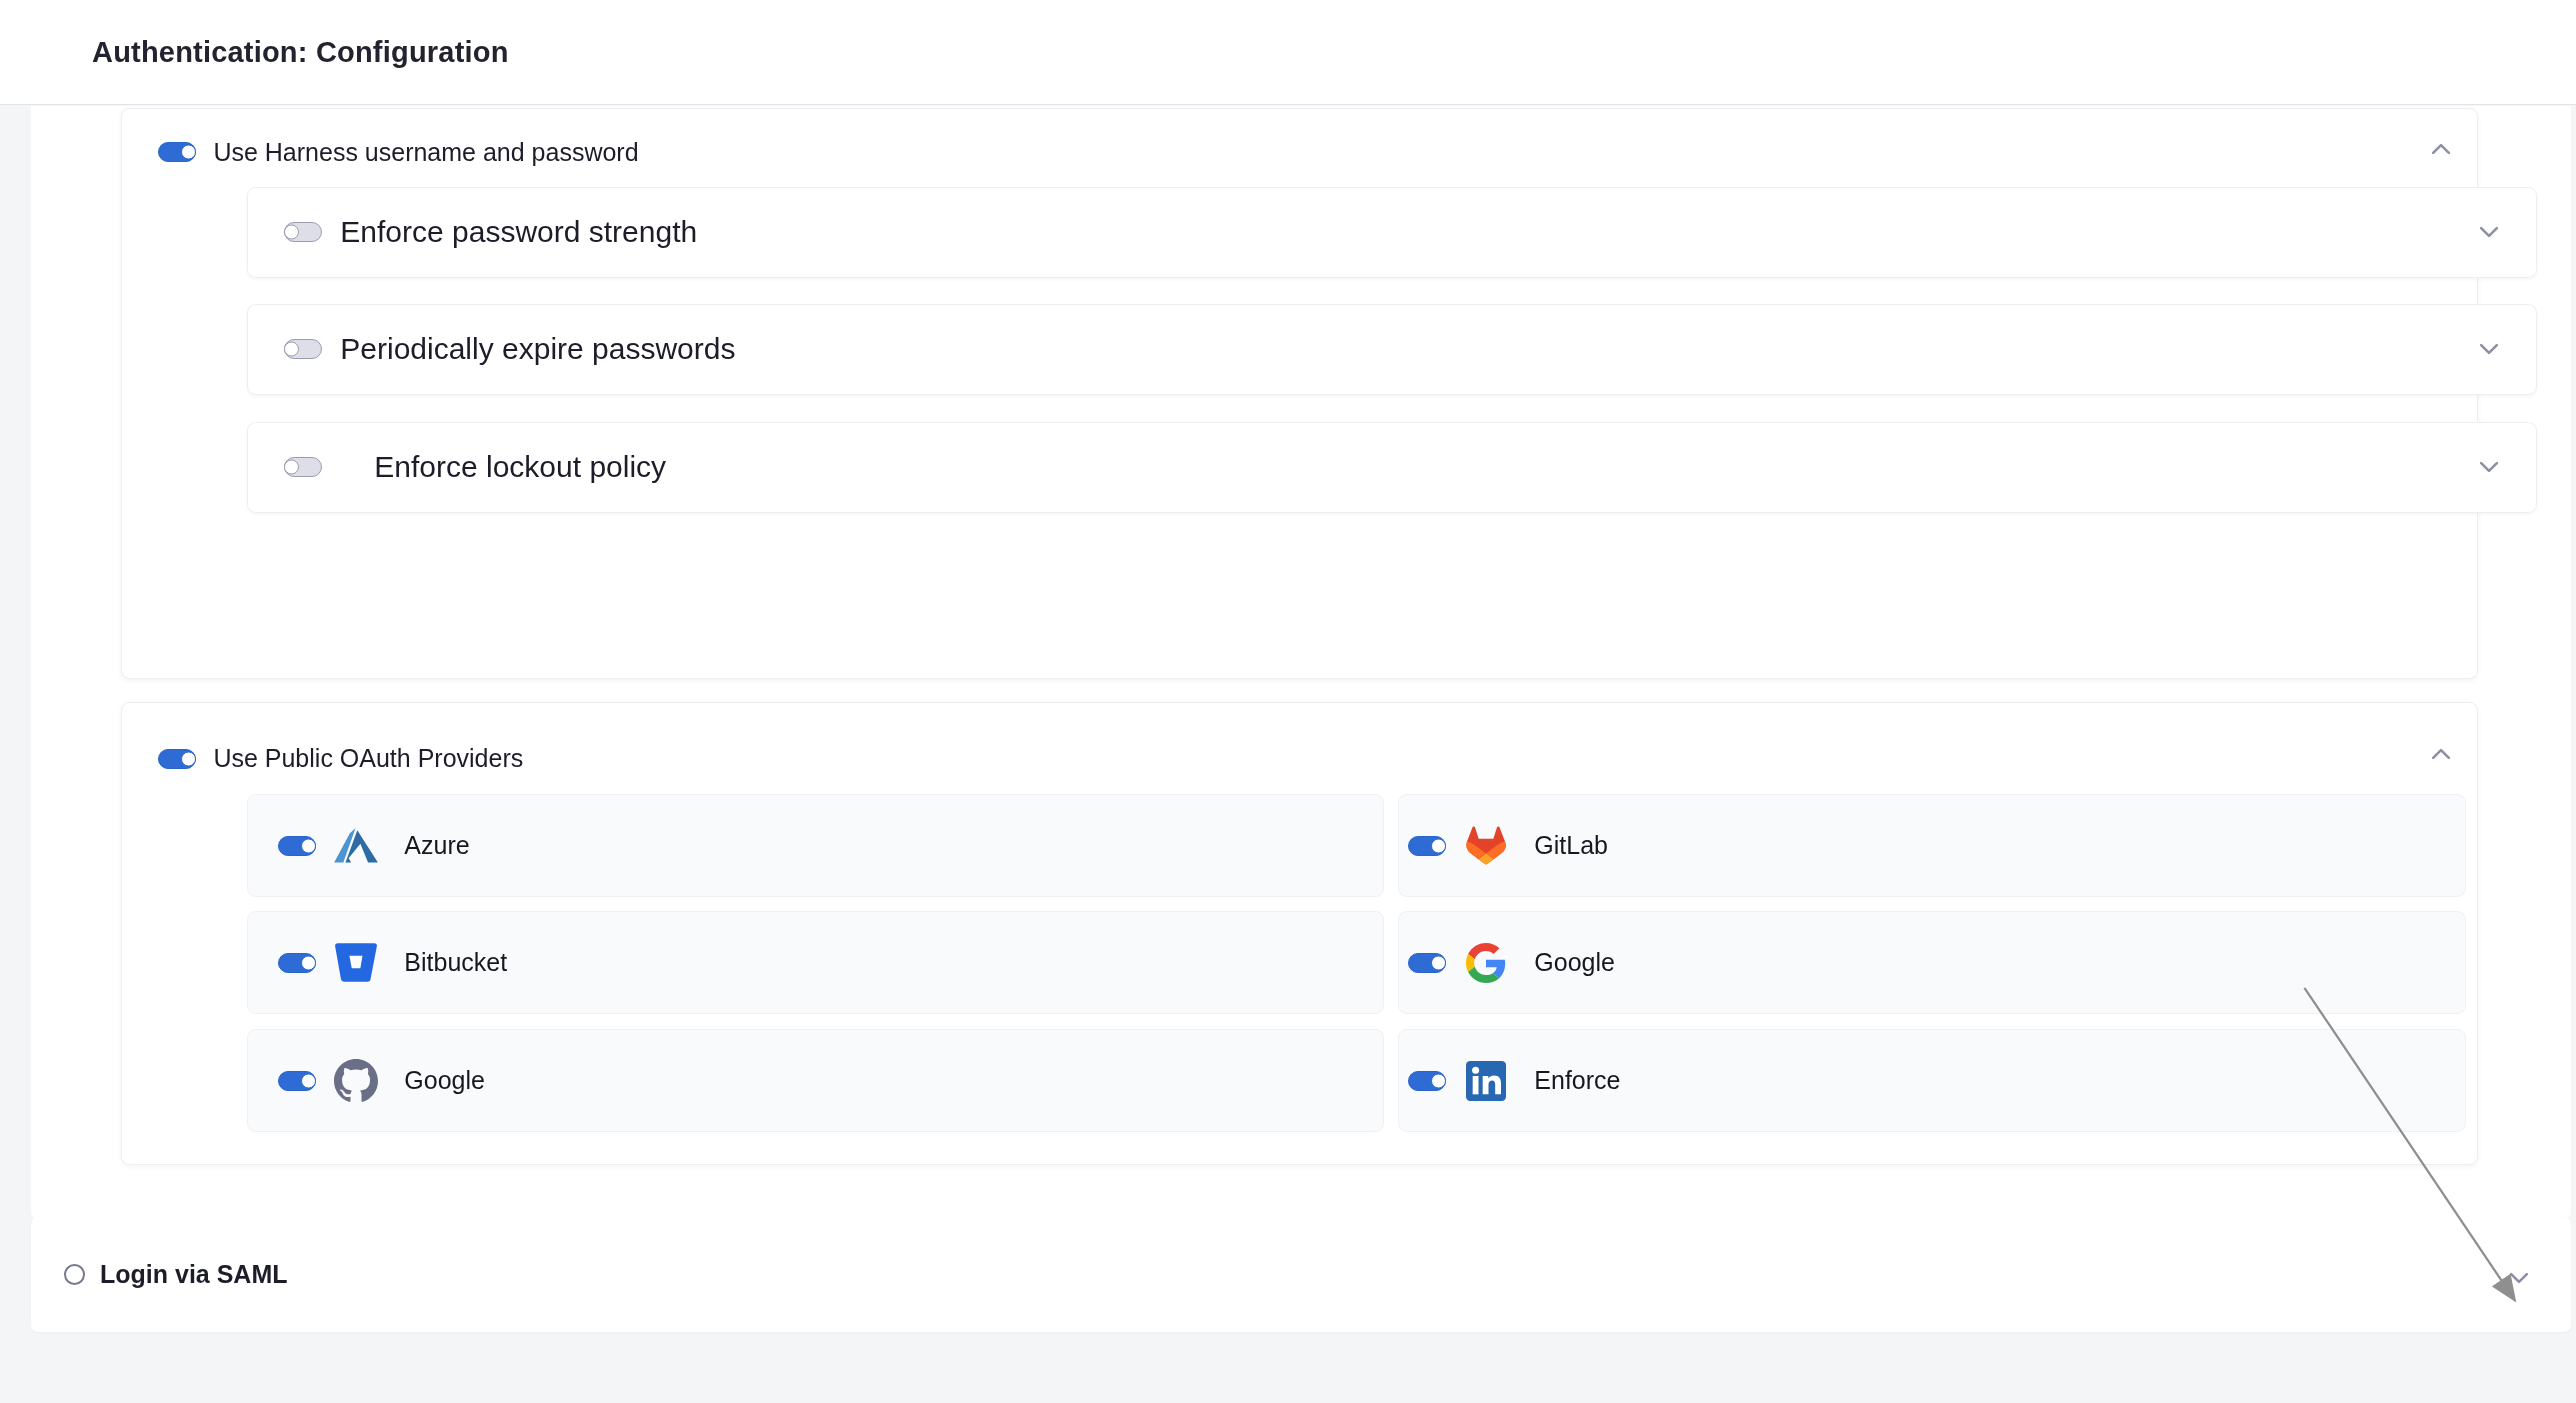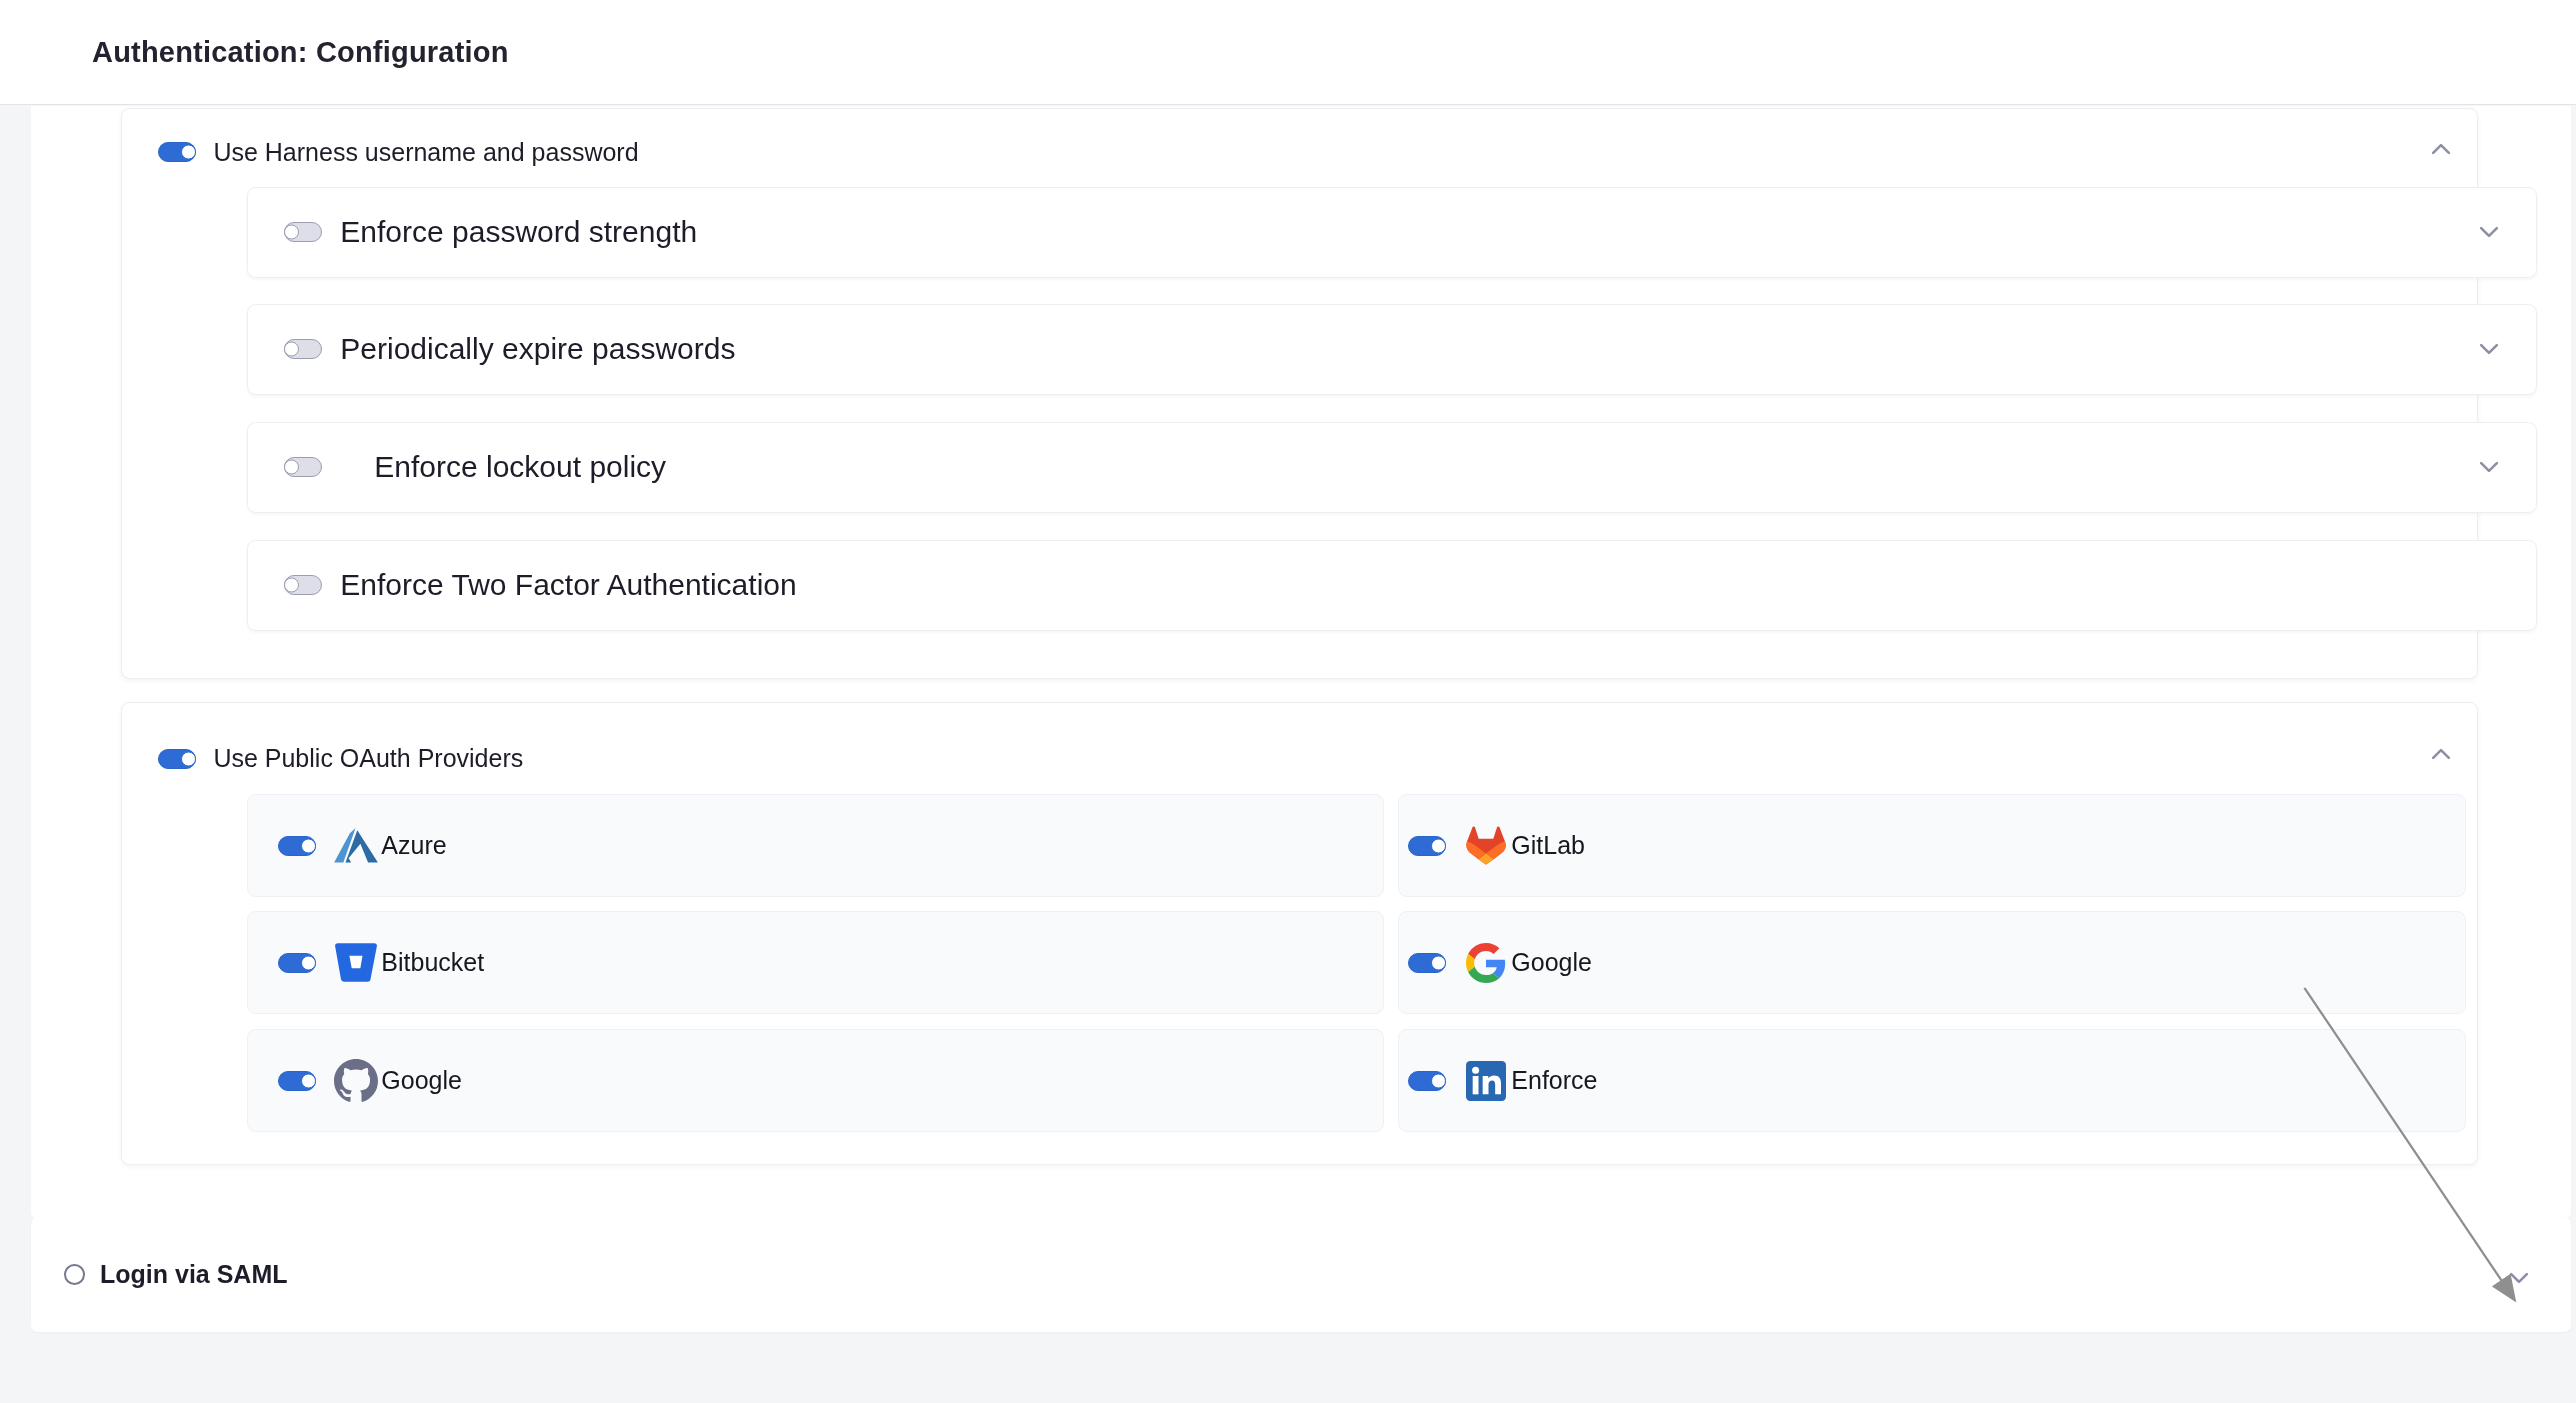--- a/index.html
+++ b/index.html
@@ -45,21 +45,21 @@
     display:flex; align-items:center; padding-left:36px; cursor:pointer; }
   .subrow .lbl { margin-left:18.3px; font-size:30px; color:#1c1d29; }
   .subrow .row-chev { position:absolute; right:37px; width:20px; height:14px; }
 
   
   .prov { position:absolute; height:103px; background:#f9fafc;
     border:1.7px solid #eef0f6; border-radius:8.7px;
     display:flex; align-items:center; padding-left:30px; }
   .prov .icon { margin-left:18.3px; width:44px; height:44px; display:flex;
     align-items:center; justify-content:center; flex:0 0 auto; }
-  .prov .lbl { margin-left:3px; font-size:25px; color:#16171f; }
+  .prov .lbl { margin-left:26px; font-size:25px; color:#16171f; }
   .pc-l { left:125px;  width:1137px; }
   .pc-r { left:1276px; width:1068px;padding-left:9px; }
   .pr-0 { top:91px; } .pr-1 { top:208px; } .pr-2 { top:326px; }
 
   
   .saml { position:absolute; left:31px; top:1111px; width:2540px; height:115px;
     background:#ffffff; border-radius:7px; box-shadow:0 0.9px 1.7px rgba(40,41,61,.04);
     display:flex; align-items:center; }
   .radio { margin-left:33px; width:21px; height:21px; border:2.6px solid #75788e;
     border-radius:50%; background:#fff; flex:0 0 auto; cursor:pointer; }
@@ -128,26 +128,20 @@
               <span class="knob"></span>
             </span>
           <span class="lbl">Enforce lockout policy</span>
           <span class="row-chev">
             <svg class="chev-svg" viewBox="0 0 23 16">
                 <path d="M2.5 3.5 L11.5 12.5 L20.5 3.5" fill="none" stroke="#8d8fa6" stroke-width="3" stroke-linecap="round" stroke-linejoin="round"></path>
               </svg>
           </span>
         </div>
 
-        <div class="subrow" style="top:431px;">
-          <span class="sw off">
-              <span class="knob"></span>
-            </span>
-          <span class="lbl">Enforce Two Factor Authentication</span>
-        </div>
       </div>
 
       <div class="card card2">
 
         <div class="card-head" style="left:36px; top:41px;">
           <span class="sw on">
               <span class="knob"></span>
             </span>
           <span class="lbl">Use Public OAuth Providers</span>
         </div>

